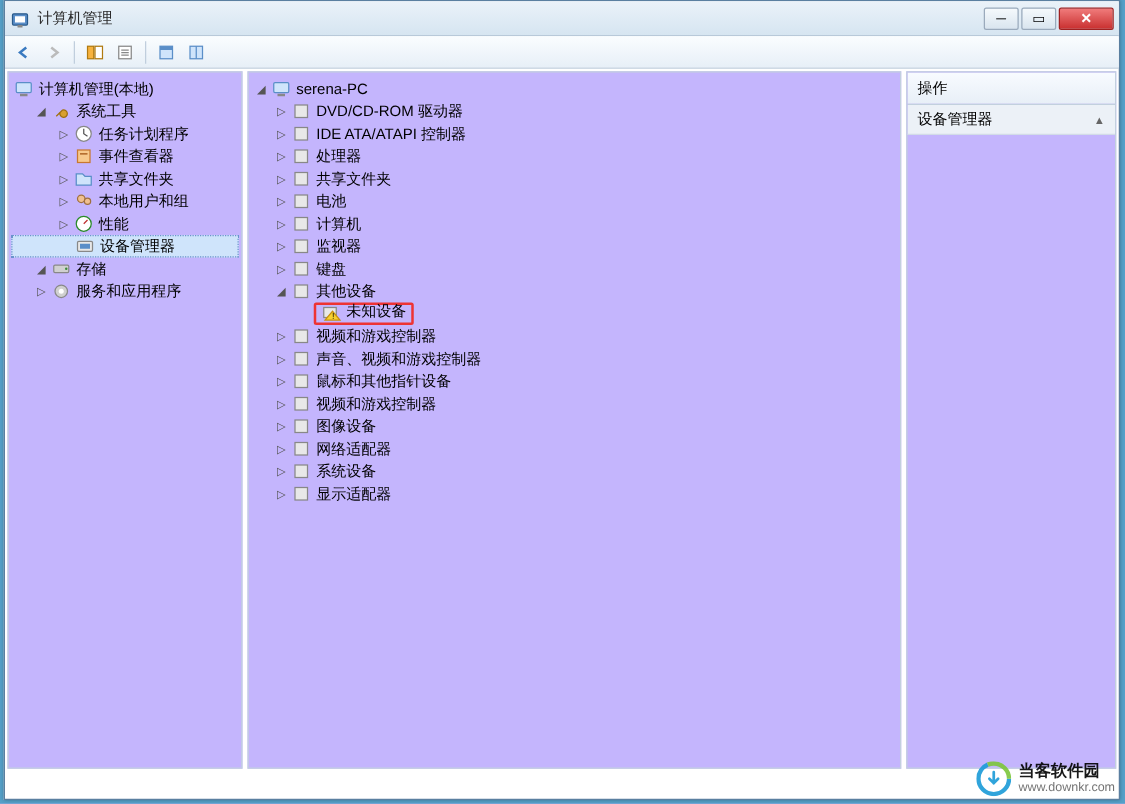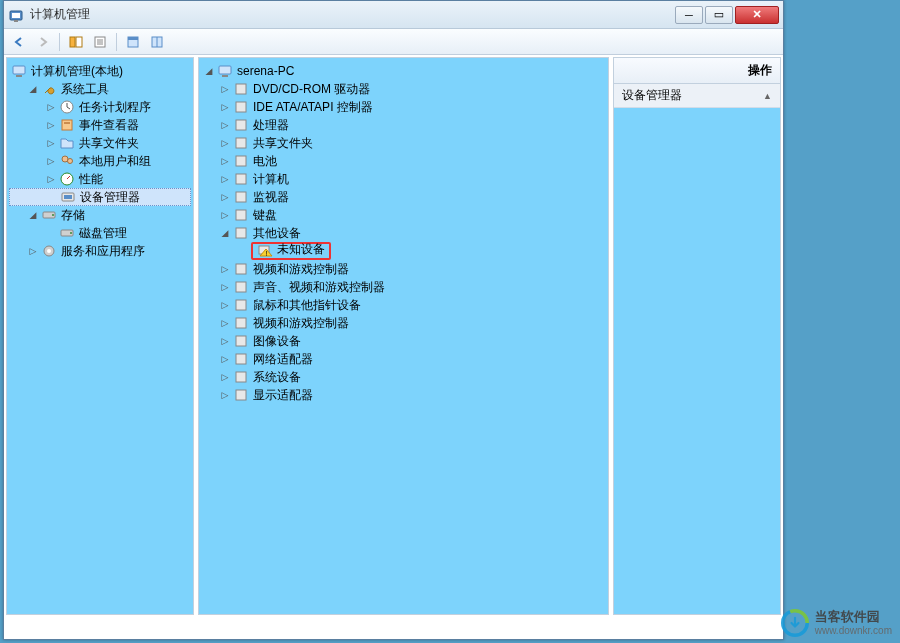--- a/index.html
+++ b/index.html
@@ -1,48 +1,48 @@
 <!DOCTYPE html>
 <html><head>
 <meta charset="utf-8">
 <style>
   * { box-sizing: border-box; margin: 0; padding: 0; }
   body { font-family: "Microsoft YaHei", "SimSun", Tahoma, sans-serif; font-size: 12px; background: #55a0c8; width: 900px; height: 643px; overflow: hidden; position: relative; }
-  .window { position: absolute; top: 0; left: 3px; width: 781px; height: 640px; background: #fff; border: 1px solid #5a7fa0; box-shadow: 0 0 3px rgba(0,0,0,0.3); }
+  .window { position: absolute; top: 0; left: 3px; width: 893px; height: 640px; background: #fff; border: 1px solid #5a7fa0; box-shadow: 0 0 3px rgba(0,0,0,0.3); }
   .titlebar { height: 28px; background: linear-gradient(#eaf2f9, #d6e5f1); display: flex; align-items: center; padding: 0 4px; border-bottom: 1px solid #b8c9d9; }
   .titlebar .app-icon { width: 16px; height: 16px; margin-right: 6px; }
   .titlebar .title { flex: 1; color: #2a2a2a; }
   .winbtns { display: flex; gap: 2px; }
   .winbtn { width: 28px; height: 18px; border: 1px solid #9aaabc; background: linear-gradient(#f5f9fc,#d9e5ef); border-radius: 2px; display: flex; align-items: center; justify-content: center; font-size: 11px; cursor: default; }
   .winbtn.close { background: linear-gradient(#f07b7b,#c93030); color: #fff; border-color: #a02020; width: 44px; font-weight: bold; }
   .menubar { height: 22px; background: linear-gradient(#f8f8f8,#ececec); border-bottom: 1px solid #d0d0d0; display: flex; align-items: center; padding: 0 4px; }
   .menuitem { padding: 2px 8px; border-radius: 2px; }
   .toolbar { height: 26px; background: linear-gradient(#fafdff,#e7eff7); border-bottom: 1px solid #c0cedd; display: flex; align-items: center; padding: 0 4px; gap: 2px; }
   .tbtn { width: 22px; height: 20px; border: 1px solid transparent; display: flex; align-items: center; justify-content: center; border-radius: 2px; }
   .tsep { width: 1px; height: 18px; background: #c0cedd; margin: 0 3px; }
   .content { display: flex; height: calc(100% - 28px - 22px - 26px); }
-  .pane { border: 1px solid #c2d0de; margin: 2px; background: #7dd3fc; overflow: auto; }
+  .pane { border: 1px solid #c2d0de; margin: 2px; background: #c4b5fd; overflow: auto; }
   .left-pane { width: 188px; }
   .center-pane { flex: 1; }
   .right-pane { width: 168px; display: flex; flex-direction: column; }
-  .right-header { background: linear-gradient(#f8fbff,#e8eff7); border-bottom: 1px solid #c2d0de; padding: 4px 8px; font-weight: bold; text-align: right; }
+  .right-header { background: linear-gradient(#f8fbff,#e8eff7); border-bottom: 1px solid #c2d0de; padding: 4px 8px; font-weight: normal; }
   .right-section { background: #ecf1f7; border-bottom: 1px solid #d2dce8; padding: 3px 8px; display: flex; justify-content: space-between; align-items: center; }
   .right-item { padding: 4px 24px; display: flex; justify-content: space-between; align-items: center; }
   .tree { padding: 4px 2px; }
   .tree-node { display: flex; align-items: center; height: 18px; padding: 0 2px; white-space: nowrap; }
   .tree-node.selected { background: #cfe4fb; border: 1px dotted #6a93cc; }
   .tree-node .toggle { width: 12px; height: 12px; display: inline-flex; align-items: center; justify-content: center; font-size: 9px; color: #555; margin-right: 2px; }
   .tree-node .icon { width: 16px; height: 16px; margin-right: 4px; display: inline-flex; align-items: center; justify-content: center; }
   .indent-0 { padding-left: 2px; }
   .indent-1 { padding-left: 18px; }
   .indent-2 { padding-left: 36px; }
   .highlight-box { border: 2px solid #e33; padding: 0 4px; display: inline-flex; align-items: flex-end; border-radius: 2px; height: 18px;}
   .watermark { position: absolute; right: 8px; bottom: 6px; display: flex; align-items: center; gap: 6px; opacity: 0.9; }
   .watermark .logo { width: 28px; height: 28px; }
-  .watermark .txt { font-size: 13px; font-weight: bold; color: #404040; line-height: 1.1; }
+  .watermark .txt { font-size: 13px; font-weight: bold; color: #000000; line-height: 1.1; }
   .watermark .url { font-size: 10px; color: #666; }
   svg { display: block; }
   .arrow-s { font-size: 9px; color: #666; }
 </style>
 </head>
 <body>
 
 <div class="window">
   <div class="titlebar">
     <span class="app-icon">
@@ -185,30 +185,20 @@
           </div>
           <div class="tree-node indent-1">
             <span class="toggle">◢</span>
             <span class="icon">
               <svg width="16" height="16">
                 <rect x="2" y="5" width="12" height="6" rx="1" fill="#d0d0d0" stroke="#888"></rect>
                 <circle cx="12" cy="8" r="1" fill="#3a8a3a"></circle>
               </svg>
             </span>
             <span>存储</span>
-          </div>
-          <div class="tree-node indent-2">
-            <span class="toggle"></span>
-            <span class="icon">
-              <svg width="16" height="16">
-                <rect x="2" y="5" width="12" height="6" rx="1" fill="#d0d0d0" stroke="#888"></rect>
-                <circle cx="12" cy="8" r="1" fill="#3a8a3a"></circle>
-              </svg>
-            </span>
-            <span>磁盘管理</span>
           </div>
           <div class="tree-node indent-1">
             <span class="toggle">▷</span>
             <span class="icon">
               <svg width="16" height="16">
                 <circle cx="8" cy="8" r="5" fill="#d0d0d0" stroke="#888"></circle>
                 <circle cx="8" cy="8" r="2" fill="#fff"></circle>
               </svg>
             </span>
             <span>服务和应用程序</span>

